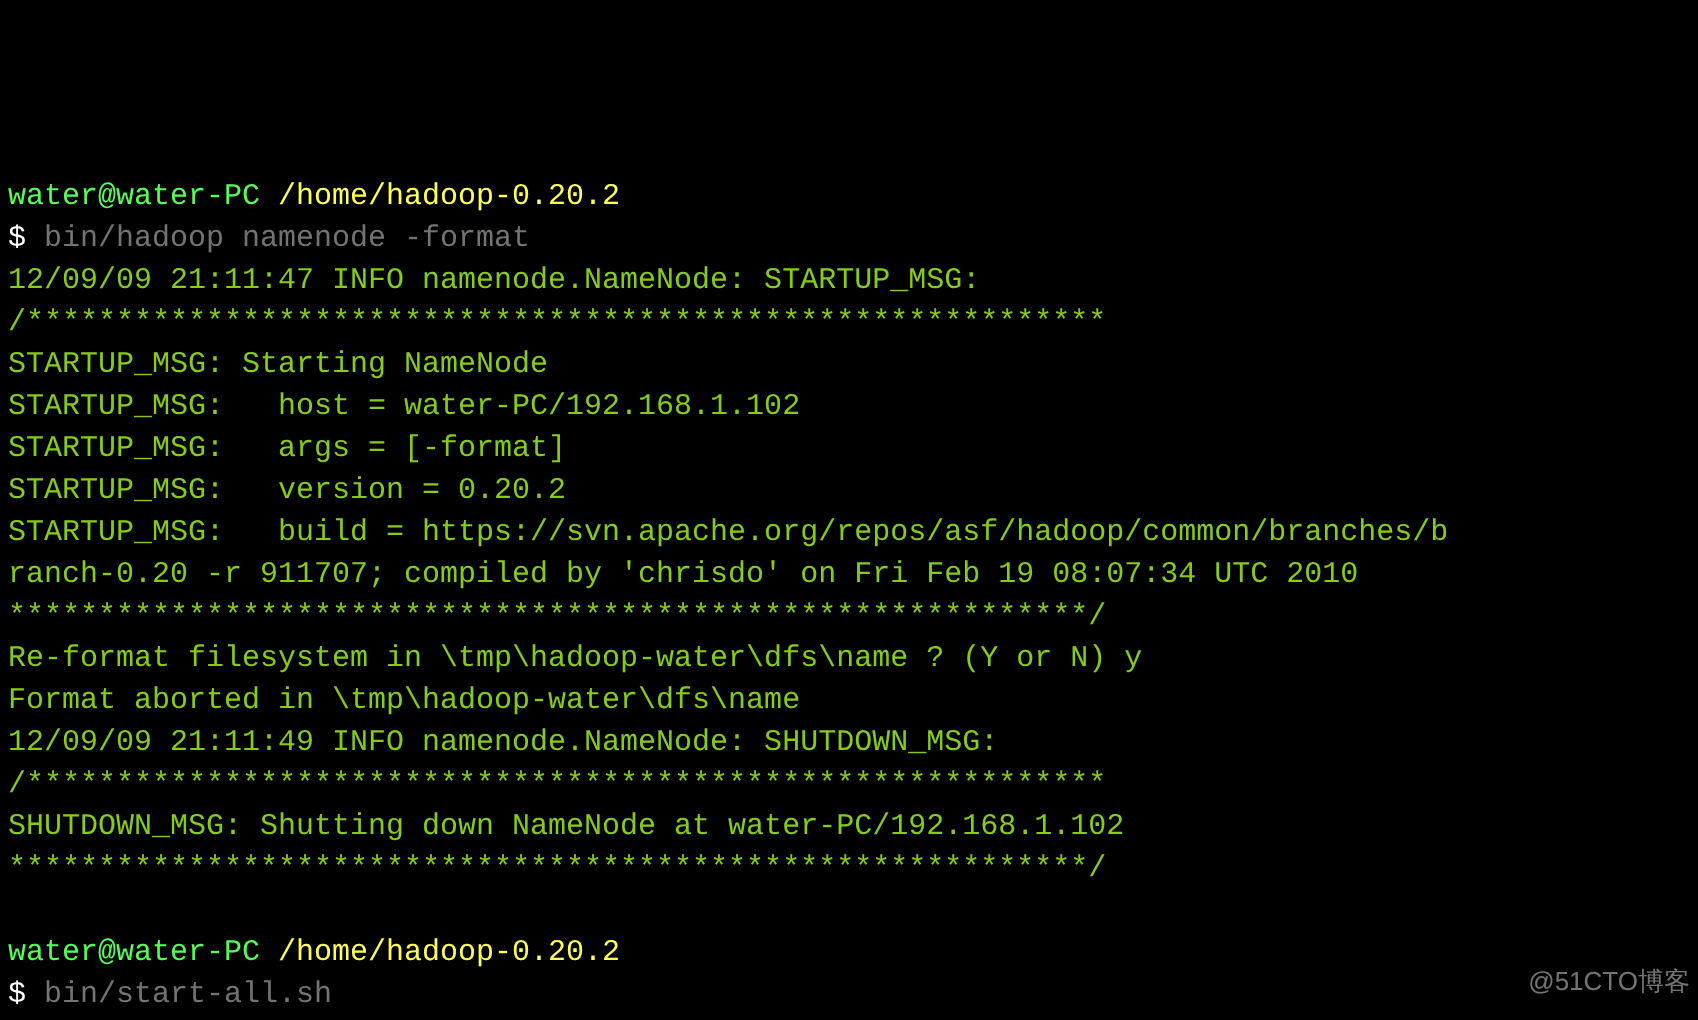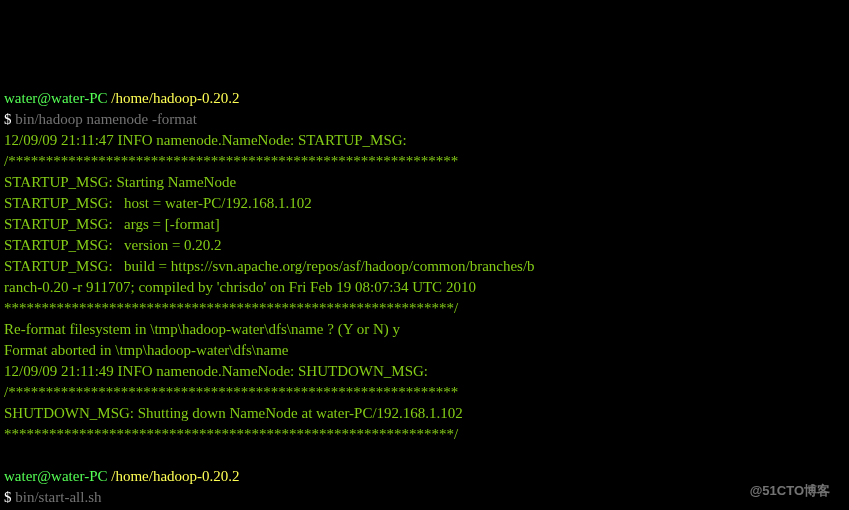--- a/index.html
+++ b/index.html
@@ -9,34 +9,33 @@
       font-family: "Courier New", Courier, monospace;
       font-size: 15px;
       line-height: 1.4;
       padding: 4px;
       white-space: pre;
       width: 849px;
       height: 510px;
       overflow: hidden;
       position: relative;
     }
-    .line { display: block; font-family: Liberation Serif, serif; }
+    .line { display: block; }
     .prompt-user { color: #55ff55; }
     .prompt-path { color: #ffff55; }
     .dollar { color: #fff; }
     .cmd { color: #737373; }
     .out { color: #84cc16; }
     .watermark {
       position: absolute;
       bottom: 10px;
-      right: 19px;
+      right: 4px;
       color: rgba(255,255,255,0.45);
       font-family: sans-serif;
       font-size: 13px;
-      font-weight: bold;
     }
   </style>
 </head>
 <body>
 
 
 
 <div id="terminal"><div class="line"><span class="prompt-user">water@water-PC </span><span class="prompt-path">/home/hadoop-0.20.2</span></div><div class="line"><span class="dollar">$ </span><span class="cmd">bin/hadoop namenode -format</span></div><div class="line out">12/09/09 21:11:47 INFO namenode.NameNode: STARTUP_MSG:</div><div class="line out">/************************************************************</div><div class="line out">STARTUP_MSG: Starting NameNode</div><div class="line out">STARTUP_MSG:   host = water-PC/192.168.1.102</div><div class="line out">STARTUP_MSG:   args = [-format]</div><div class="line out">STARTUP_MSG:   version = 0.20.2</div><div class="line out">STARTUP_MSG:   build = https://svn.apache.org/repos/asf/hadoop/common/branches/b</div><div class="line out">ranch-0.20 -r 911707; compiled by 'chrisdo' on Fri Feb 19 08:07:34 UTC 2010</div><div class="line out">************************************************************/</div><div class="line out">Re-format filesystem in \tmp\hadoop-water\dfs\name ? (Y or N) y</div><div class="line out">Format aborted in \tmp\hadoop-water\dfs\name</div><div class="line out">12/09/09 21:11:49 INFO namenode.NameNode: SHUTDOWN_MSG:</div><div class="line out">/************************************************************</div><div class="line out">SHUTDOWN_MSG: Shutting down NameNode at water-PC/192.168.1.102</div><div class="line out">************************************************************/</div><div class="line out">&nbsp;</div><div class="line"><span class="prompt-user">water@water-PC </span><span class="prompt-path">/home/hadoop-0.20.2</span></div><div class="line"><span class="dollar">$ </span><span class="cmd">bin/start-all.sh</span></div><div class="line out">namenode running as process 1996. Stop it first.</div></div>
 <div class="watermark">@51CTO博客</div>
 

